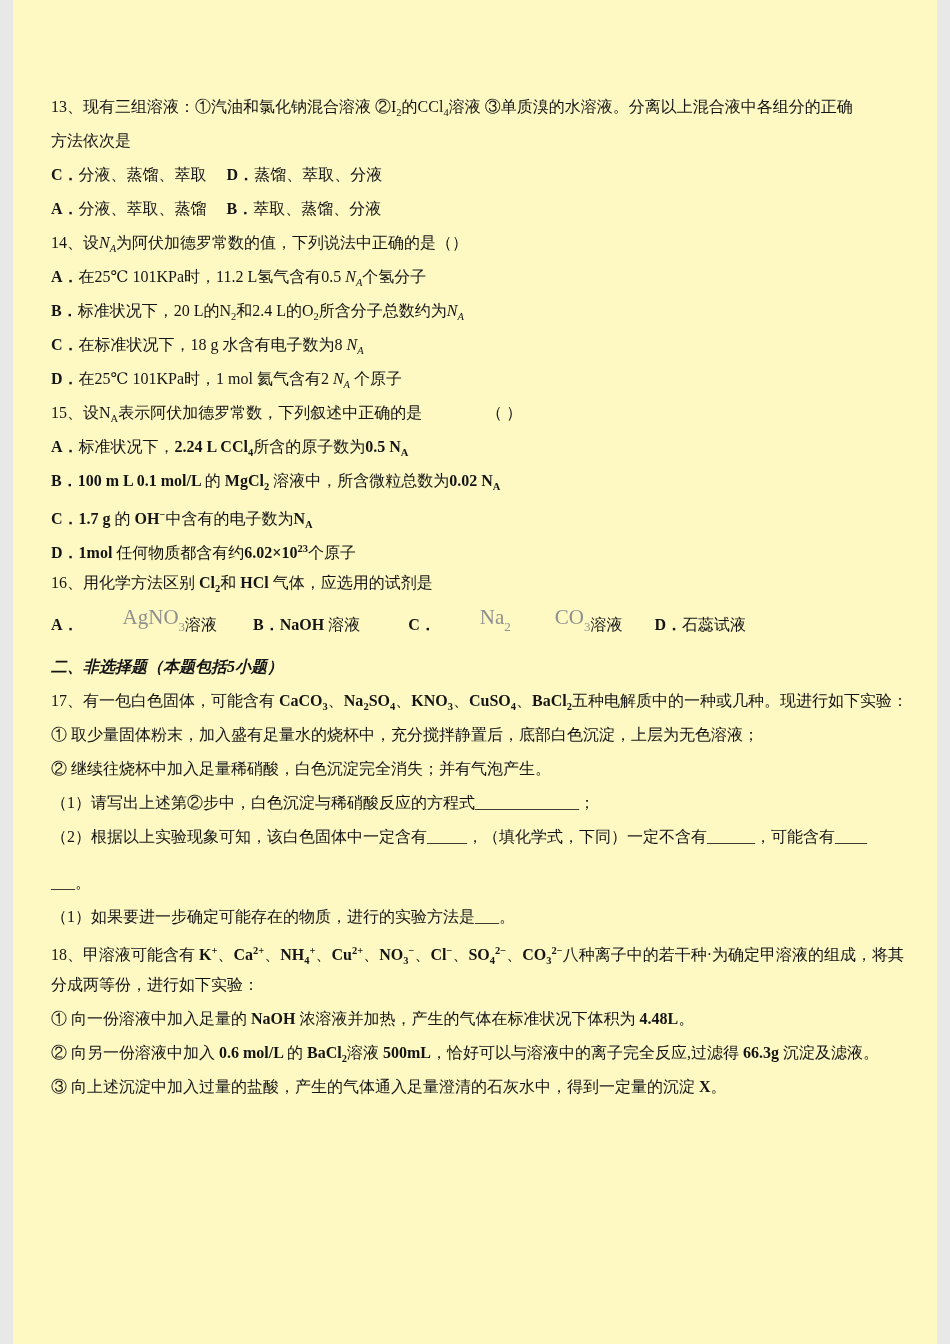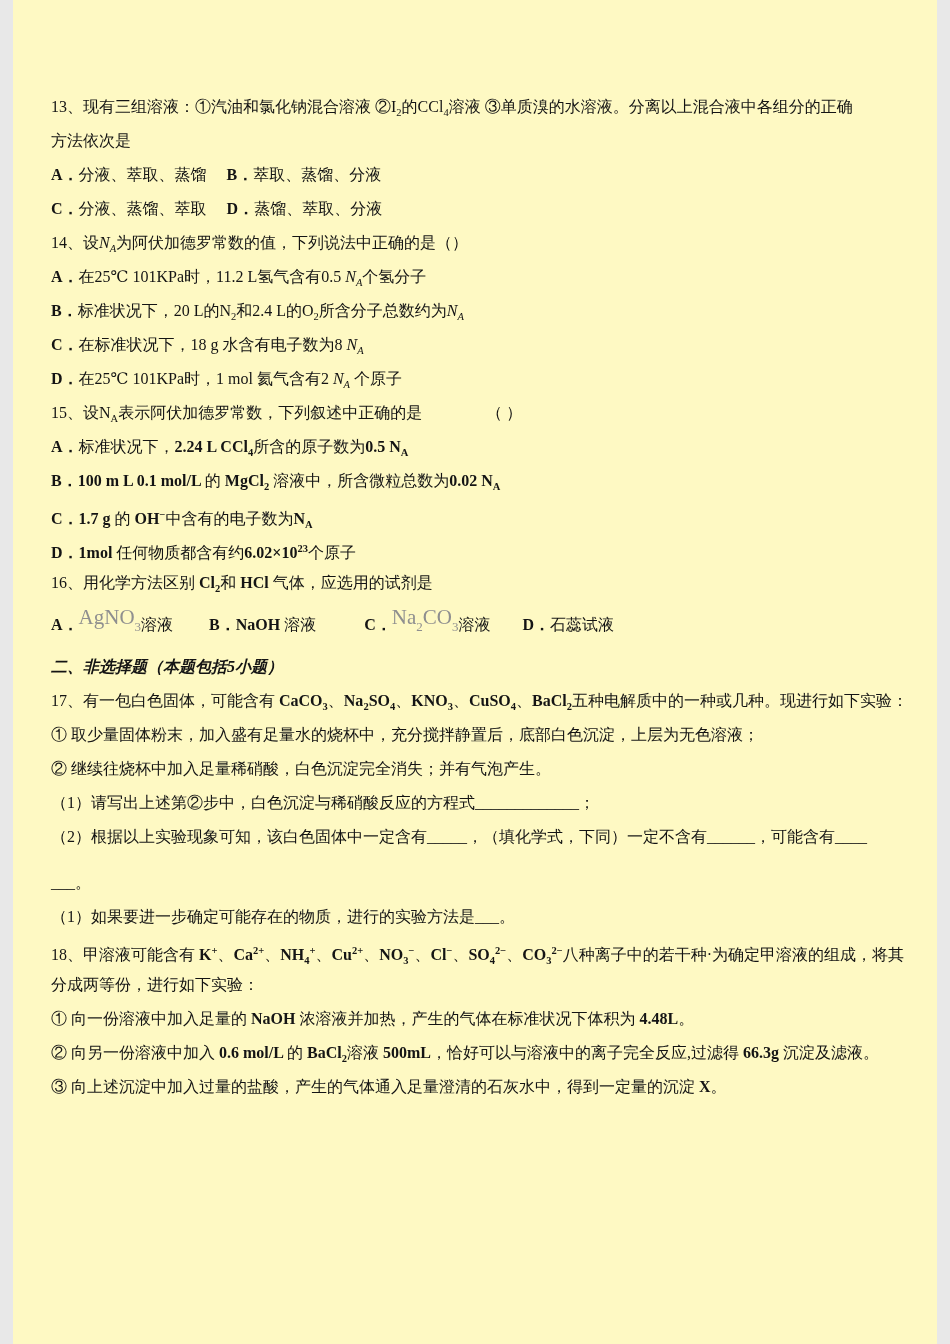--- a/index.html
+++ b/index.html
@@ -19,32 +19,32 @@
     color:#141414;
   }
   .line{
     white-space:pre;
     height:34px;
   }
   .s-b{font-weight:bold;}
   .s-i{font-style:italic;}
   .s-sub{font-size:10.5px;vertical-align:-4px;}
   .s-sup{font-size:10.5px;vertical-align:6px;}
-  .s-g{font-size:21px;color:#8f8f8f;vertical-align:6px;}
+  .s-g{font-size:21px;color:#8f8f8f;vertical-align:6px;margin-left:44px;}
   .s-gsub{font-size:13px;color:#8f8f8f;vertical-align:-1px;}
 </style>
 </head>
 <body>
 
 <div class="page">
   <div class="content">
       <div class="line"><span>13、现有三组溶液：①汽油和氯化钠混合溶液 ②I</span><span class="s-sub">2</span><span>的CCl</span><span class="s-sub">4</span><span>溶液 ③单质溴的水溶液。分离以上混合液中各组分的正确</span></div>
       <div class="line"><span>方法依次是</span></div>
+      <div class="line"><span class="s-b">C．</span><span>分液、蒸馏、萃取　 </span><span class="s-b">D．</span><span>蒸馏、萃取、分液</span></div>
       <div class="line"><span class="s-b">A．</span><span>分液、萃取、蒸馏　 </span><span class="s-b">B．</span><span>萃取、蒸馏、分液</span></div>
-      <div class="line"><span class="s-b">C．</span><span>分液、蒸馏、萃取　 </span><span class="s-b">D．</span><span>蒸馏、萃取、分液</span></div>
       <div class="line"><span>14、设</span><span class="s-i">N</span><span class="s-i s-sub">A</span><span>为阿伏加德罗常数的值，下列说法中正确的是（）</span></div>
       <div class="line"><span class="s-b">A．</span><span>在25℃ 101KPa时，11.2 L氢气含有0.5 </span><span class="s-i">N</span><span class="s-i s-sub">A</span><span>个氢分子</span></div>
       <div class="line"><span class="s-b">B．</span><span>标准状况下，20 L的N</span><span class="s-sub">2</span><span>和2.4 L的O</span><span class="s-sub">2</span><span>所含分子总数约为</span><span class="s-i">N</span><span class="s-i s-sub">A</span></div>
       <div class="line"><span class="s-b">C．</span><span>在标准状况下，18 g 水含有电子数为8 </span><span class="s-i">N</span><span class="s-i s-sub">A</span></div>
       <div class="line"><span class="s-b">D．</span><span>在25℃ 101KPa时，1 mol 氦气含有2 </span><span class="s-i">N</span><span class="s-i s-sub">A</span><span> 个原子</span></div>
       <div class="line"><span>15、设N</span><span class="s-sub">A</span><span>表示阿伏加德罗常数，下列叙述中正确的是　　　　（ ）</span></div>
       <div class="line"><span class="s-b">A．</span><span>标准状况下，</span><span class="s-b">2.24 L CCl</span><span class="s-b s-sub">4</span><span>所含的原子数为</span><span class="s-b">0.5 N</span><span class="s-b s-sub">A</span></div>
       <div class="line"><span class="s-b">B．</span><span class="s-b">100 m L 0.1 mol/L </span><span>的</span><span class="s-b"> MgCl</span><span class="s-b s-sub">2</span><span> 溶液中，所含微粒总数为</span><span class="s-b">0.02 N</span><span class="s-b s-sub">A</span></div>
       <div class="line"><span class="s-b">C．</span><span class="s-b">1.7 g </span><span>的</span><span class="s-b"> OH</span><span class="s-b s-sup">−</span><span>中含有的电子数为</span><span class="s-b">N</span><span class="s-b s-sub">A</span></div>
       <div class="line"><span class="s-b">D．</span><span class="s-b">1mol </span><span>任何物质都含有约</span><span class="s-b">6.02×10</span><span class="s-b s-sup">23</span><span>个原子</span></div>

